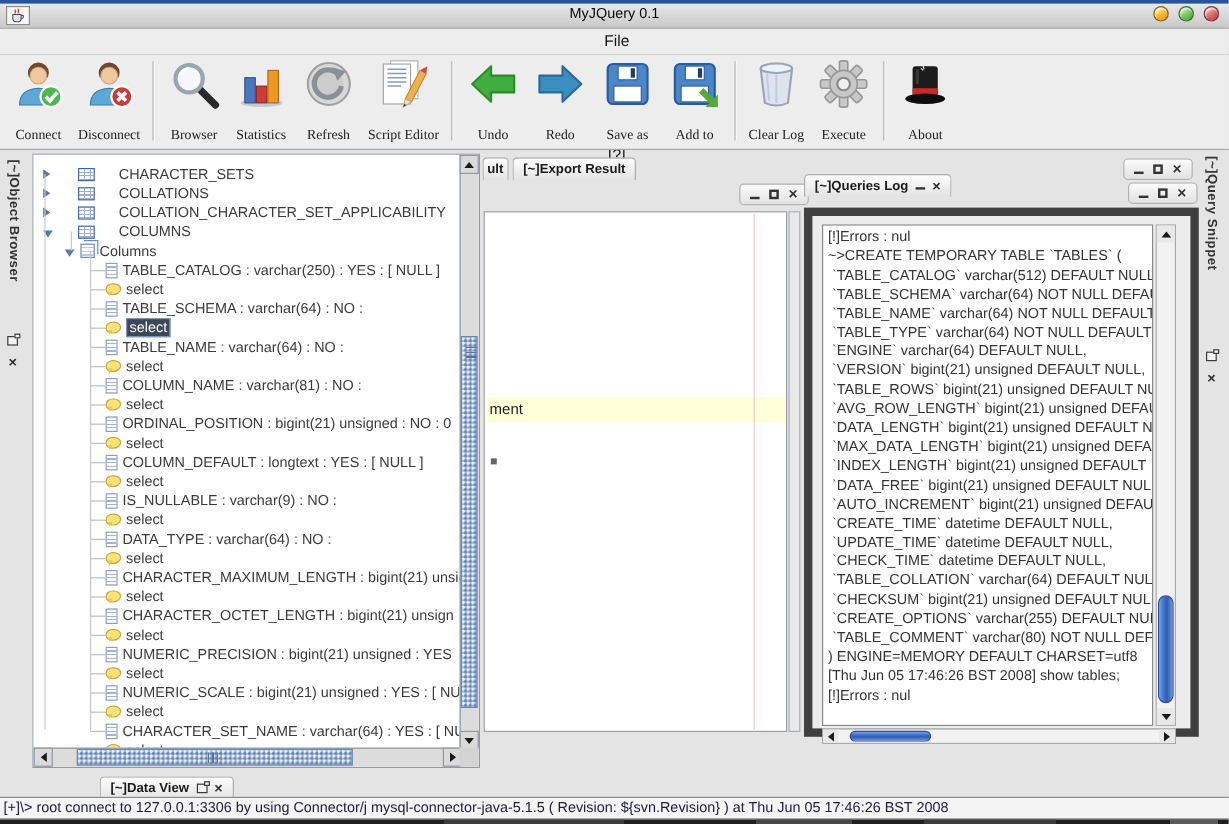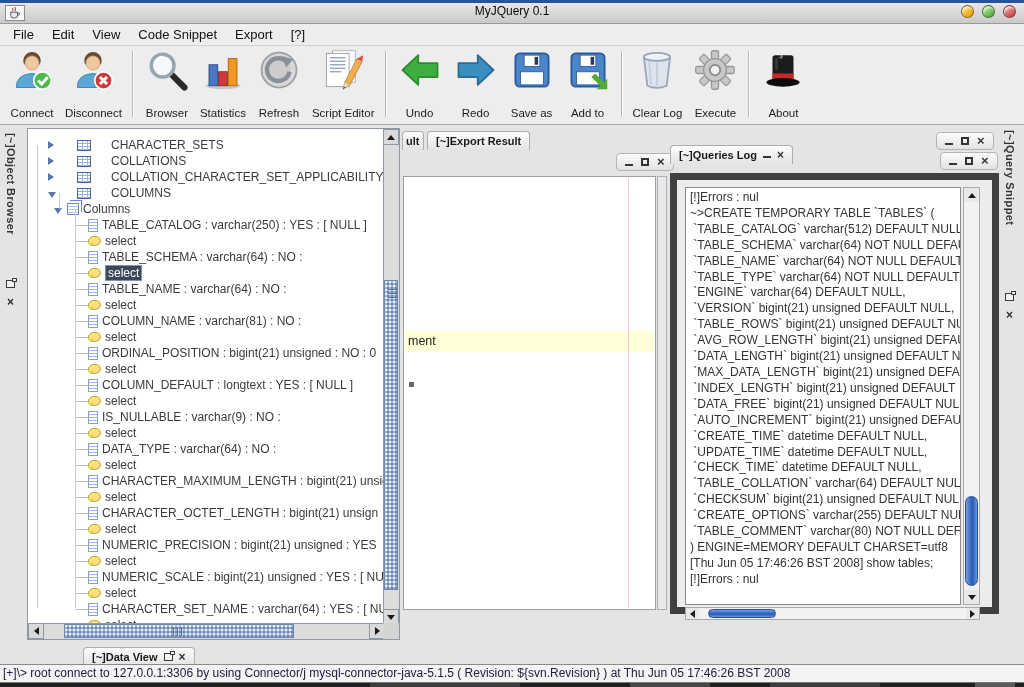--- a/index.html
+++ b/index.html
@@ -16,51 +16,51 @@
   .app-title{left:0;top:4px;width:1024px;text-align:center;font-size:12px;color:#0a0a0a;}
   .win-btns{right:8px;top:5px;display:flex;gap:8px;}
   .wbtn{width:13px;height:13px;border-radius:50%;border:1px solid rgba(40,40,40,.55);
     box-shadow:inset 1px 2px 2px rgba(255,255,255,.75);}
   .wbtn.min{background:radial-gradient(circle at 35% 30%,#ffd24d,#e28f00);}
   .wbtn.max{background:radial-gradient(circle at 35% 30%,#9fe07e,#3a9e2f);}
   .wbtn.close{background:radial-gradient(circle at 35% 30%,#f09090,#b83232);}
 
   
   .menubar{left:0;top:24px;width:1024px;height:22px;background:#ededed;
-    border-bottom:1px solid #d2d2d2;display:flex;align-items:center;padding-left:4px;}
+    border-bottom:1px solid #d2d2d2;display:flex;align-items:center;padding-left:4px;flex-direction:column;}
   .menu-item{font-size:13px;color:#111;padding:2px 9px;}
 
   
   .toolbar{left:0;top:46px;width:1024px;height:79px;background:#ededed;
     border-bottom:1px solid #a8a8a8;display:flex;align-items:center;padding:2px 2px 4px 4px;}
   .tbtn{display:flex;flex-direction:column;align-items:center;justify-content:flex-end;
     padding:1px 5px;height:72px;}
   .tbtn svg{width:46px;height:46px;}
-  .tlbl{font-size:11.5px;color:#1c1c1c;margin-top:16px;white-space:nowrap;}
+  .tlbl{font-size:11.5px;color:#1c1c1c;margin-top:16px;white-space:nowrap;font-family:Liberation Serif, serif;}
   .tb-sep{width:2px;height:66px;border-left:1px solid #b6b6b6;border-right:1px solid #fbfbfb;margin:0 5px;}
 
   
   .left-strip{left:0;top:125px;width:27px;height:523px;}
   .right-strip{left:1001px;top:125px;width:23px;height:523px;}
   .vtab{writing-mode:vertical-rl;font-size:11px;font-weight:bold;color:#333;letter-spacing:.4px;white-space:nowrap;}
   .strip-icons{display:flex;flex-direction:column;gap:9px;align-items:center;}
 
   
   .g-float{position:relative;width:9px;height:8px;border:1px solid #3a3a3a;background:#f2f2f2;display:inline-block;}
   .g-float span{position:absolute;right:-3px;top:-3px;width:5px;height:4px;border:1px solid #3a3a3a;background:#f2f2f2;}
   .g-x{font-size:12px;font-weight:bold;color:#2e2e2e;line-height:10px;}
   .g-min{width:8px;height:2px;background:#333;display:inline-block;margin-top:7px;}
 
   
   .tree-panel{left:27px;top:128px;width:373px;height:512px;background:#fff;
     border:1px solid #8f98a3;}
   .tree{position:absolute;left:0;top:0;right:16px;bottom:16px;overflow:hidden;padding-top:8px;background:#fff;}
   .gl{position:absolute;width:1px;background:#c9c9c9;}
   .trow{display:flex;align-items:center;height:16px;white-space:nowrap;}
-  .trow.lvl-0{padding-left:20px;gap:16px;}
+  .trow.lvl-0{padding-left:8px;gap:16px;}
   .trow.lvl-1{padding-left:26px;}
   .trow.lvl-2{padding-left:47px;}
   .handle{width:13px;height:16px;flex:0 0 13px;
     background:linear-gradient(#bdbdbd,#bdbdbd) no-repeat 0 8px/13px 1px;}
   .handle.h-collapsed{width:0;height:0;flex:0 0 6px;background:none;
     border-top:4px solid transparent;border-bottom:4px solid transparent;border-left:6px solid #5a76a8;margin:0 7px 0 0;}
   .handle.h-expanded{width:0;height:0;flex:0 0 8px;background:none;
     border-left:4px solid transparent;border-right:4px solid transparent;border-top:6px solid #5a76a8;margin:3px 5px 0 0;}
   .ticon{flex:0 0 auto;margin-right:4px;display:inline-block;}
   .ticon.icon-table{width:14px;height:11px;border:1px solid #3f66a8;background-color:#fff;

